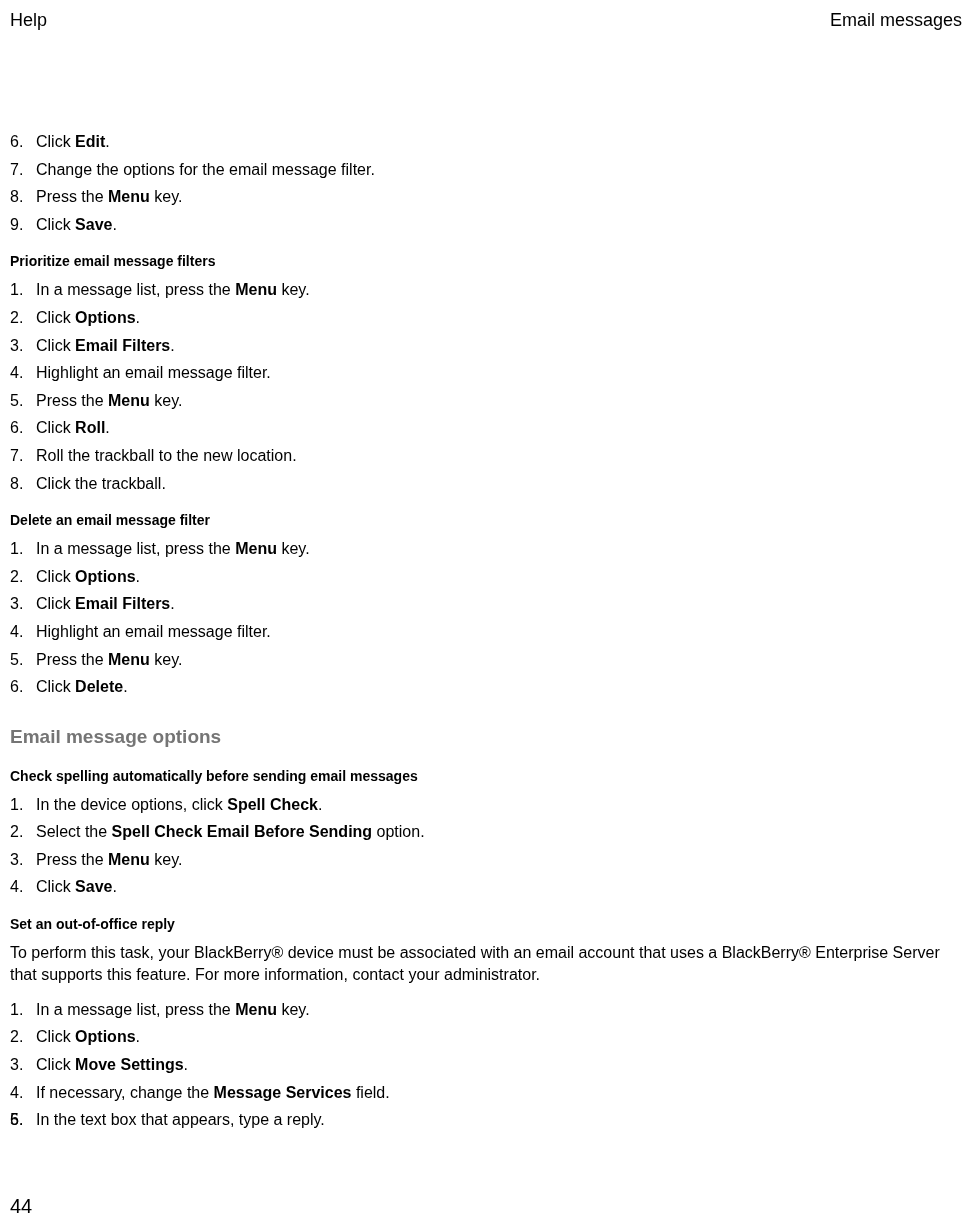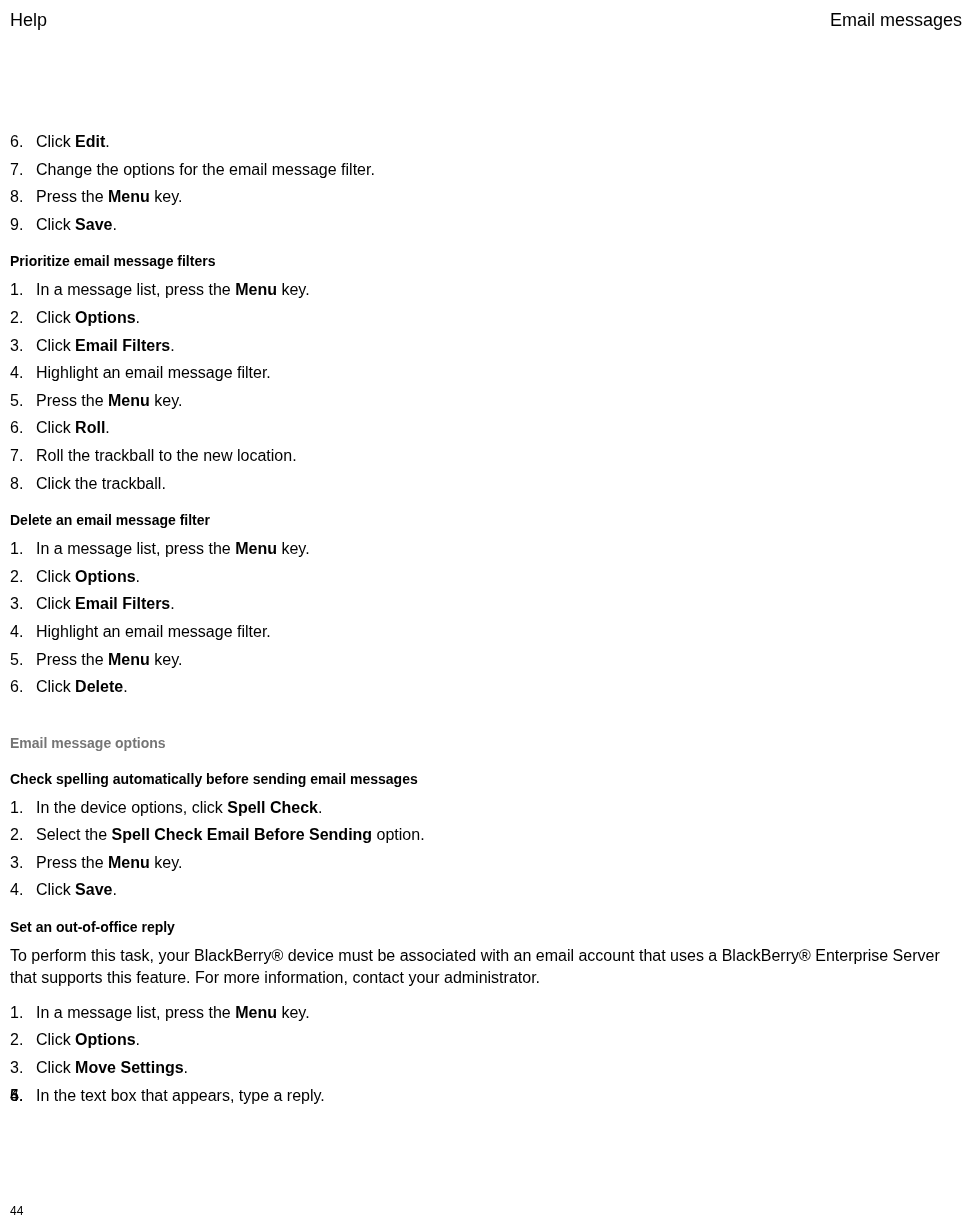--- a/index.html
+++ b/index.html
@@ -38,37 +38,37 @@
       width: 24px;
     }
     .bold { font-weight: bold; }
     h3 {
       font-size: 14px;
       font-weight: bold;
       margin-top: 18px;
       margin-bottom: 10px;
     }
     h2 {
-      font-size: 14px;
+      font-size: 19px;
       font-weight: bold;
       color: #757575;
-      margin-top: 37px;
+      margin-top: 28px;
       margin-bottom: 20px;
     }
     .para {
       font-size: 16px;
       line-height: 1.4;
       margin-bottom: 12px;
       margin-top: 6px;
     }
     .page-number {
       position: absolute;
       bottom: 10px;
       left: 10px;
-      font-size: 12px;
+      font-size: 20px;
     }
   </style>
 </head>
 <body>
 
 <div class="header">
   <span>Help</span>
   <span>Email messages</span>
 </div>
 
@@ -112,20 +112,20 @@
       <li><span class="num">3.</span><span>Press the <span class="bold">Menu</span> key.</span></li>
       <li><span class="num">4.</span><span>Click <span class="bold">Save</span>.</span></li>
     </ol>
 
   <h3>Set an out-of-office reply</h3>
   <p class="para">To perform this task, your BlackBerry® device must be associated with an email account that uses a BlackBerry® Enterprise Server that supports this feature. For more information, contact your administrator.</p>
   <ol id="list5">
       <li><span class="num">1.</span><span>In a message list, press the <span class="bold">Menu</span> key.</span></li>
       <li><span class="num">2.</span><span>Click <span class="bold">Options</span>.</span></li>
       <li><span class="num">3.</span><span>Click <span class="bold">Move Settings</span>.</span></li>
-      <li><span class="num">4.</span></li>
+      <li><span class="num">4.</span><span>If necessary, change the <span class="bold">Message Services</span> field.</span></li>
       <li><span class="num">5.</span></li>
       <li><span class="num">6.</span><span>In the text box that appears, type a reply.</span></li>
     </ol>
 
 </div>
 
 <div class="page-number">44</div>
 
 </body></html>

